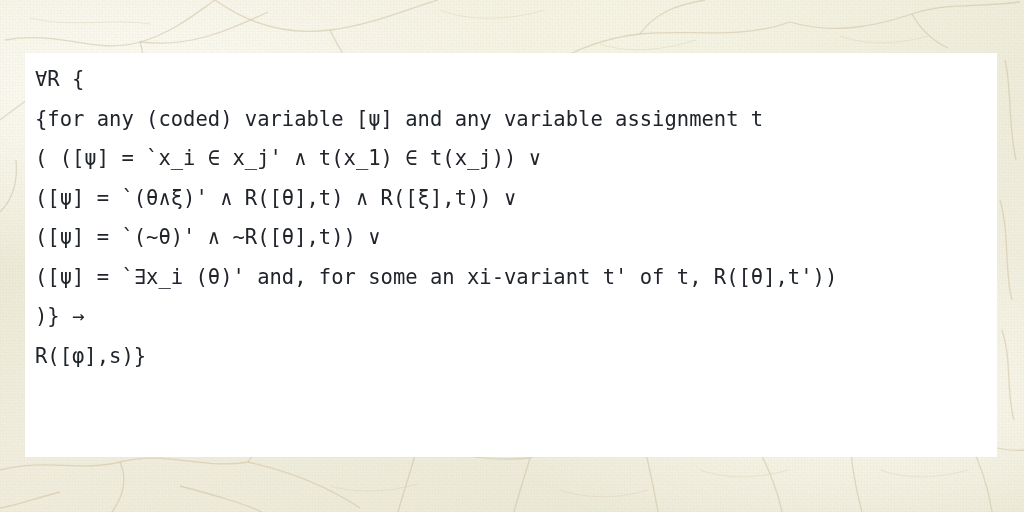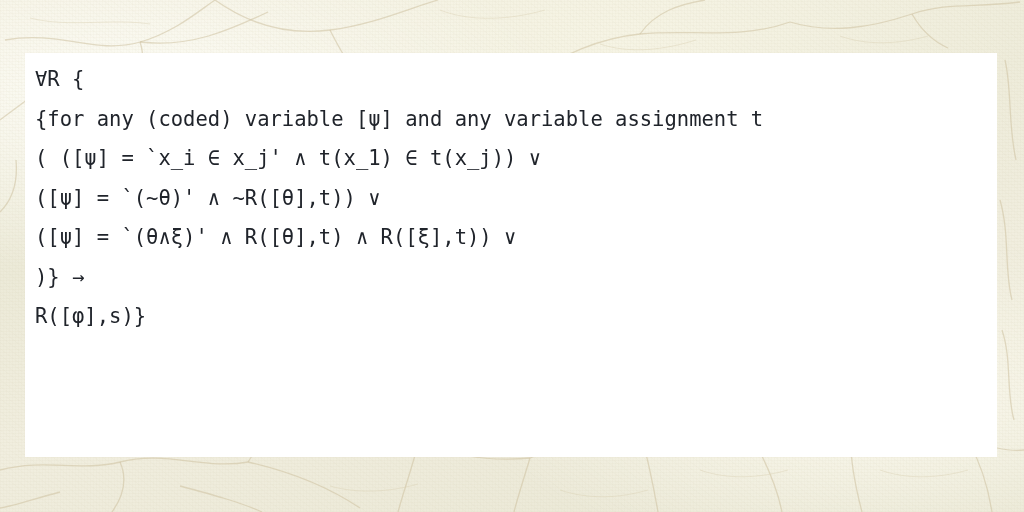--- a/index.html
+++ b/index.html
@@ -127,18 +127,19 @@
     <path d="M 700,470 C 728,480 760,478 788,470"></path>
     <path d="M 880,470 C 908,480 940,478 968,470"></path>
   </g>
 </svg>
 
 <div id="panel">
   <div id="formula-block">
     <div class="formula-line">∀R {</div>
     <div class="formula-line">{for any (coded) variable [ψ] and any variable assignment t</div>
     <div class="formula-line">( ([ψ] = `x_i ∈ x_j' ∧ t(x_1) ∈ t(x_j)) ∨</div>
+    <div class="formula-line">([ψ] = `(θ∧ξ)' ∧ R([θ],t) ∧ R([ξ],t)) ∨</div>
     <div class="formula-line">([ψ] = `(~θ)' ∧ ~R([θ],t)) ∨</div>
-    <div class="formula-line">([ψ] = `(θ∧ξ)' ∧ R([θ],t) ∧ R([ξ],t)) ∨</div>
+    <div class="formula-line">([ψ] = `∃x_i (θ)' and, for some an xi-variant t' of t, R([θ],t'))</div>
     <div class="formula-line">)} →</div>
     <div class="formula-line">R([φ],s)}</div>
   </div>
 </div>
 
 </body></html>

